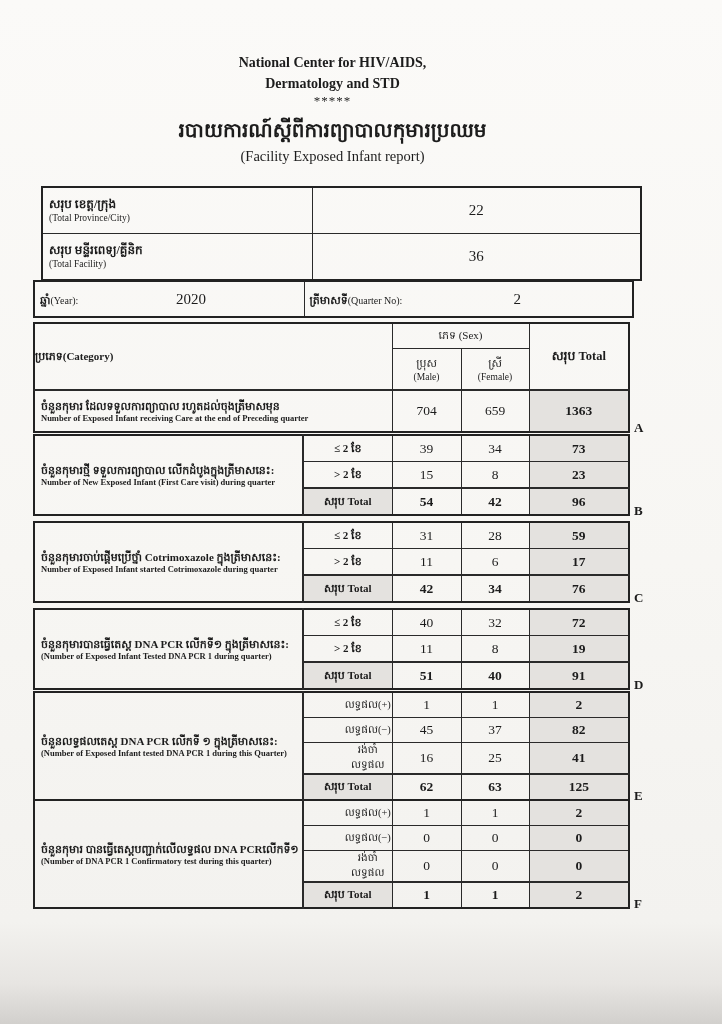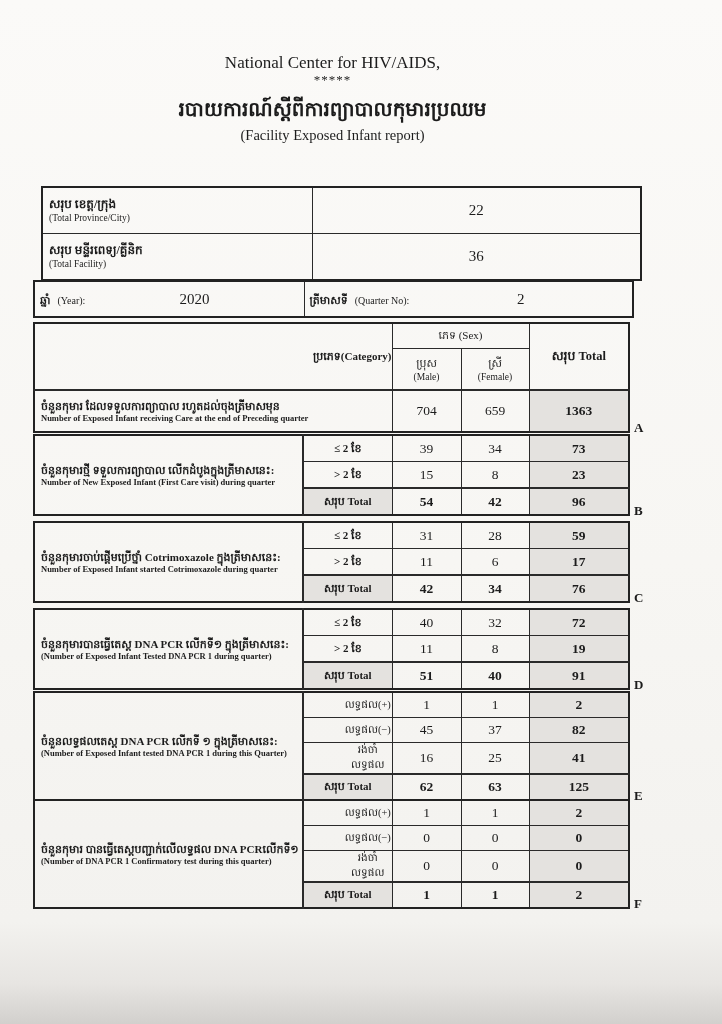--- a/index.html
+++ b/index.html
@@ -2,55 +2,55 @@
 <html><head>
 <meta charset="utf-8">
 <style>
   html,body { margin:0; padding:0; background:#ffffff; }
   .page {
     position:relative; width:722px; height:1024px; overflow:hidden;
     background:linear-gradient(180deg,#fbfaf8 0%,#f7f6f3 55%,#f3f2ef 90%,#e7e5e2 96%,#d2d0cd 100%);
     font-family:"Liberation Serif","DejaVu Serif",serif; color:#1c1c1c;
   }
   .hdr { position:absolute; left:33px; top:52px; width:599px; text-align:center; }
-  .org { font-weight:normal; font-size:17px; line-height:21px; }
+  .org { font-weight:bold; font-size:14px; line-height:21px; }
   .stars { font-size:13px; letter-spacing:1px; line-height:12px; margin-top:1px; }
   .title-km { font-weight:bold; font-size:20px; line-height:28px; margin-top:9px; }
   .title-en { font-size:14.5px; margin-top:4px; }
 
   table { border-collapse:collapse; table-layout:fixed; }
   td { padding:0; vertical-align:middle; border:1px solid #2a2a2a; overflow:hidden; }
   .t-summary, .t-period, .mt { position:absolute; left:33px; background:transparent; }
   .t-summary { top:186px; width:599px; border:2px solid #222;margin-left:8px; }
   .t-period  { top:280px; width:599px; border:2px solid #222; }
   .t-summary td { height:45px; }
   .t-period td { height:34px; }
   .lblcell { padding-left:6px; }
   .km { font-weight:bold; font-size:12px; line-height:15px; }
   .en { font-size:9.5px; line-height:12px; }
   .bigval { text-align:center; font-size:15px; }
   .pairs { display:flex; align-items:center; }
   .pairs .plbl { padding-left:5px; white-space:nowrap; }
   .pairs .pval { flex:1; text-align:center; font-size:15px; }
   .plbl .km-inline { font-weight:bold; font-size:11px; }
-  .plbl .en-inline { font-size:10px;padding-left:7px; }
+  .plbl .en-inline { font-size:10px; }
 
   .block { position:absolute; left:33px; width:597px; }
   .bA { top:322px; } .bB { top:434px; } .bC { top:521px; }
   .bD { top:608px; } .bE { top:691px; } .bF { top:799px; }
   .mt { position:relative; left:0; width:597px; border:2px solid #222; }
   .letter { position:absolute; left:601px; bottom:-3px; font-weight:bold; font-size:13px; }
 
   .r-sex td { height:24px; }
   .r-mf td { height:40px; }
   .r-a td { height:40px; }
   .b3 td { height:25px; }
   .b4 td { height:24px; }
   .c { text-align:center; }
-  .cath { font-weight:bold; font-size:11px; text-align:right;padding-left:24px; }
+  .cath { font-weight:bold; font-size:11px; text-align:left; }
   .sexh { font-size:11px; }
   .toth { font-weight:bold; font-size:12.5px; }
   .mfh .km { font-size:11px; font-weight:normal; }
   .mfh .en { font-size:9.5px; }
   .cat { padding-left:6px; }
   .cat .km { font-size:11px; line-height:14px; }
   .cat .en { font-size:8.5px; line-height:11px; font-weight:bold; }
   .sub { font-size:11px; font-weight:bold; text-align:center; }
   .sub-r { font-size:10.5px; font-weight:normal; text-align:center;padding-left:40px; }
   .v { text-align:center; font-size:13.5px; }
@@ -59,20 +59,21 @@
   .catdiv { border-right-width:2px; }
   .trow td { border-top-width:2px; }
 </style>
 </head>
 <body>
 
 <div class="page">
 
   <div class="hdr">
     <div class="org">National Center for HIV/AIDS,</div>
+    <div class="org">Dermatology and STD</div>
     <div class="stars">*****</div>
     <div class="title-km">របាយការណ៍ស្តីពីការព្យាបាលកុមារប្រឈម</div>
     <div class="title-en">(Facility Exposed Infant report)</div>
   </div>
 
   <table class="t-summary">
     <colgroup>
         <col style="width:270px">
         <col style="width:329px">
       </colgroup>

